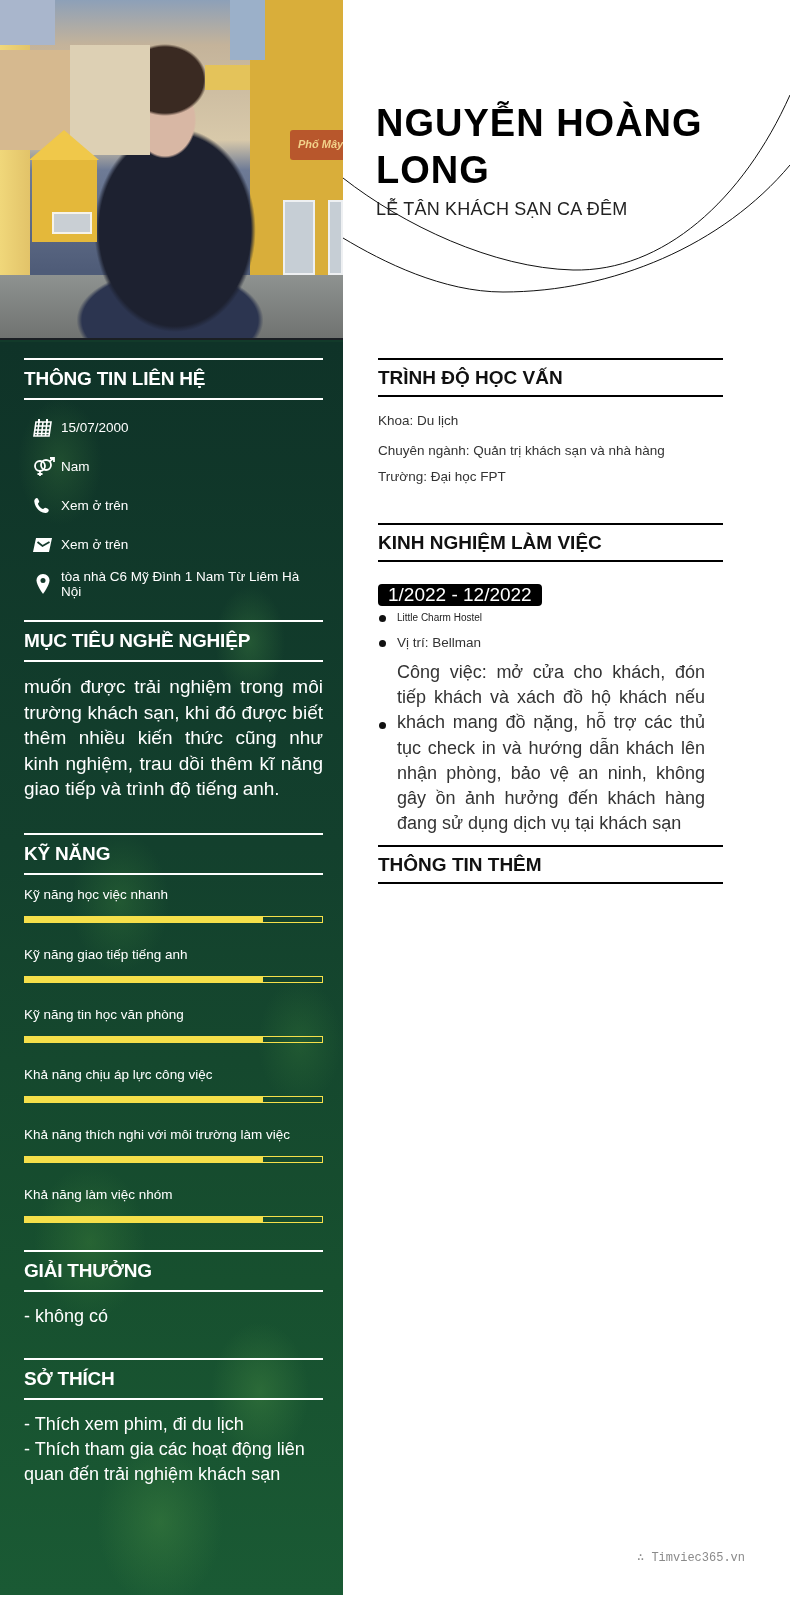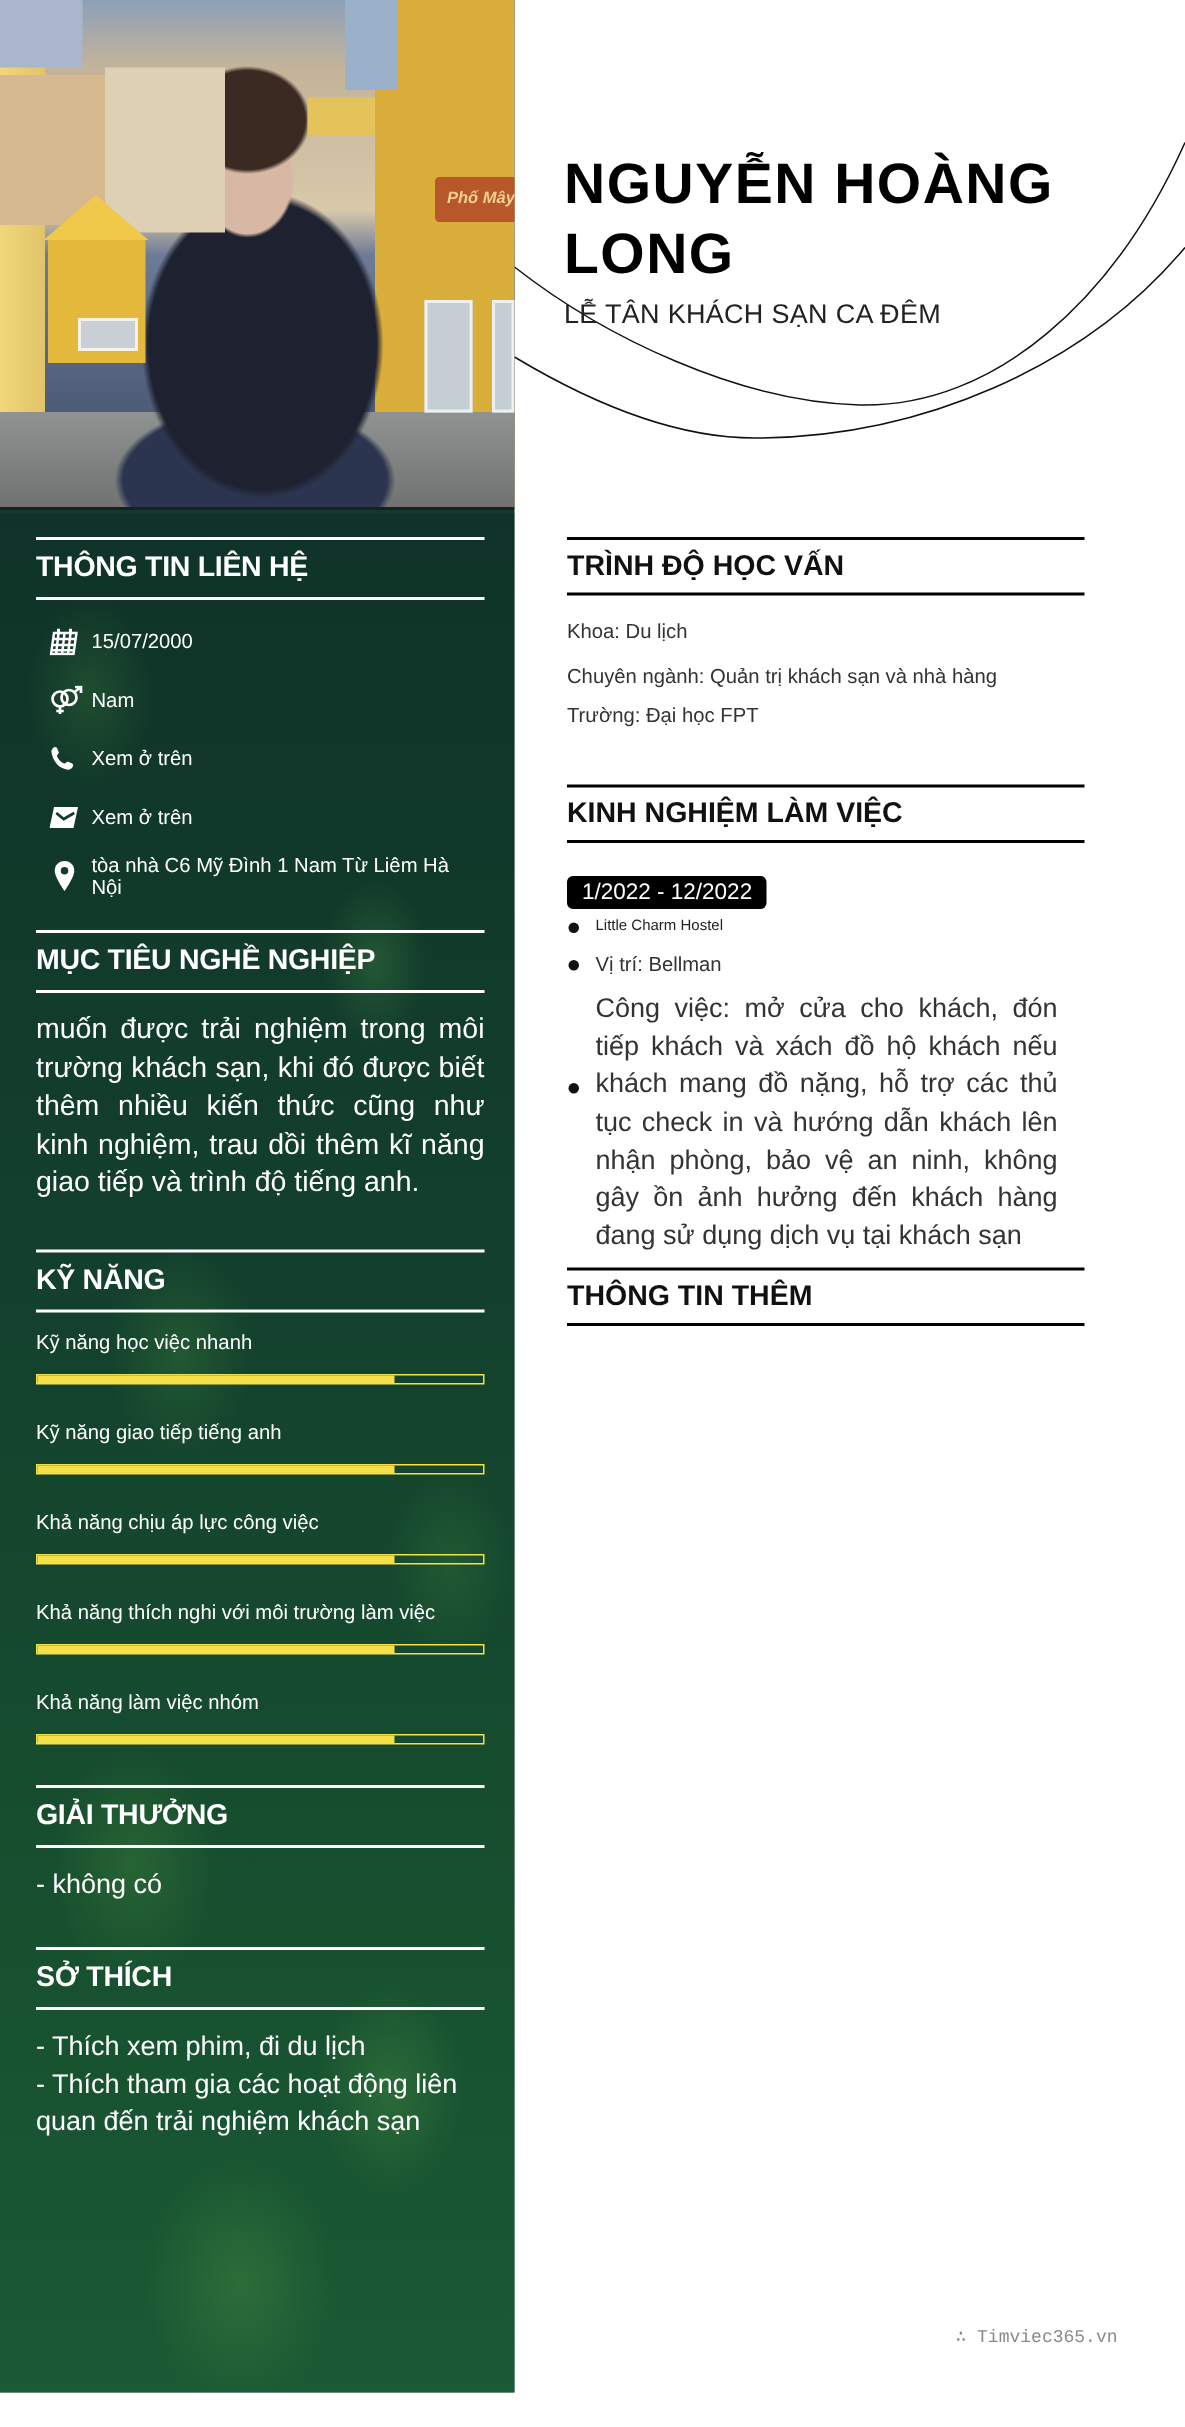--- a/index.html
+++ b/index.html
@@ -23,21 +23,21 @@
       linear-gradient(90deg, transparent 0, transparent 250px, #d9ae3a 250px, #d9ae3a 343px),
       linear-gradient(90deg, #f0d77a 0, #e2c369 30px, transparent 30px),
       linear-gradient(180deg, #8da0b8 0, #c4b39a 45px, #d8c9aa 140px, #6e7b96 170px, #4f5c78 270px);
     border-bottom: 2px solid #1b1f24;
   }
   .photo .house-l { position: absolute; left: 32px; top: 160px; width: 65px; height: 82px; background: #e4b83a; }
   .photo .house-l::before { content: ""; position: absolute; left: -3px; top: -30px; border-left: 35px solid transparent; border-right: 35px solid transparent; border-bottom: 30px solid #f0c84a; }
   .photo .house-l .win { position: absolute; left: 20px; top: 52px; width: 40px; height: 22px; background: #c9cfd4; border: 2px solid #f6f3ea; }
   .photo .win-r { position: absolute; left: 283px; top: 200px; width: 32px; height: 75px; background: #c6ced5; border: 2px solid #eef0f2; }
   .photo .win-r2 { position: absolute; left: 328px; top: 200px; width: 15px; height: 75px; background: #c6ced5; border: 2px solid #eef0f2; }
-  .photo .sign { position: absolute; left: 290px; top: 118px; width: 55px; height: 30px; background: #b8572c; border-radius: 3px; }
+  .photo .sign { position: absolute; left: 290px; top: 130px; width: 55px; height: 30px; background: #b8572c; border-radius: 3px; }
   .photo .sign span { position: absolute; left: 8px; top: 8px; color: #f2d28a; font-size: 11px; font-weight: bold; font-style: italic; }
   .photo .bld { position: absolute; background: #ddd0b4; }
 
   .sidebar-content {
     position: absolute; left: 0; top: 342px; width: 343px; bottom: 0;
     background:
       radial-gradient(ellipse 60px 90px at 60px 120px, rgba(60,120,60,0.35), transparent 70%),
       radial-gradient(ellipse 50px 80px at 250px 300px, rgba(70,140,70,0.35), transparent 70%),
       radial-gradient(ellipse 70px 100px at 120px 560px, rgba(60,130,60,0.35), transparent 70%),
       radial-gradient(ellipse 60px 90px at 300px 700px, rgba(60,130,60,0.3), transparent 70%),
@@ -80,21 +80,21 @@
   .job-title { position: absolute; left: 33px; top: 199px; font-size: 18px; color: #222; letter-spacing: 0.2px; }
 
   .r-sec { position: absolute; left: 35px; width: 345px; }
   .r-title {
     border-top: 2px solid #000; border-bottom: 2px solid #000;
     font-size: 19px; font-weight: bold; line-height: 35px; height: 39px; color: #111;
   }
   .edu-line { font-size: 13.5px; color: #333; }
 
   .date-badge {
-    display: inline-block; background: #000; color: #fff; font-size: 15px;
+    display: inline-block; background: #000; color: #fff; font-size: 19px;
     padding: 2px 10px; border-radius: 4px; line-height: 18px;
   }
   .exp-list { list-style: none; }
   .exp-item { position: relative; padding-left: 19px; color: #333; }
   .exp-item .dot { position: absolute; left: 1px; width: 7px; height: 7px; border-radius: 50%; background: #111; }
   .exp-company { font-size: 10px; line-height: 24px; color: #222; }
   .exp-pos { font-size: 13.5px; line-height: 26px; }
   .exp-desc { font-size: 18px; line-height: 25.2px; text-align: justify; padding-top: 4px; }
 
   .watermark {
@@ -189,20 +189,26 @@
     <div class="sec" style="margin-top:31px">
       <div class="sec-title">KỸ NĂNG</div>
       <div class="skill">
         <div class="skill-label">Kỹ năng học việc nhanh</div>
         <div class="skill-bar">
             <div class="skill-fill" style="width: 80%; background: rgb(245, 224, 74);"></div>
           </div>
       </div>
       <div class="skill">
         <div class="skill-label">Kỹ năng giao tiếp tiếng anh</div>
+        <div class="skill-bar">
+            <div class="skill-fill" style="width: 80%; background: rgb(245, 224, 74);"></div>
+          </div>
+      </div>
+      <div class="skill">
+        <div class="skill-label">Kỹ năng tin học văn phòng</div>
         <div class="skill-bar">
             <div class="skill-fill" style="width: 80%; background: rgb(245, 224, 74);"></div>
           </div>
       </div>
       <div class="skill">
         <div class="skill-label">Khả năng chịu áp lực công việc</div>
         <div class="skill-bar">
             <div class="skill-fill" style="width: 80%; background: rgb(245, 224, 74);"></div>
           </div>
       </div>

